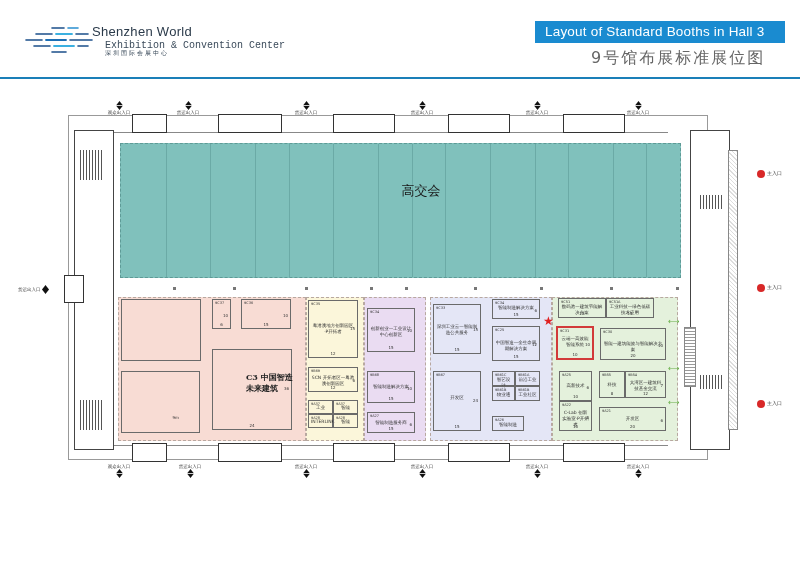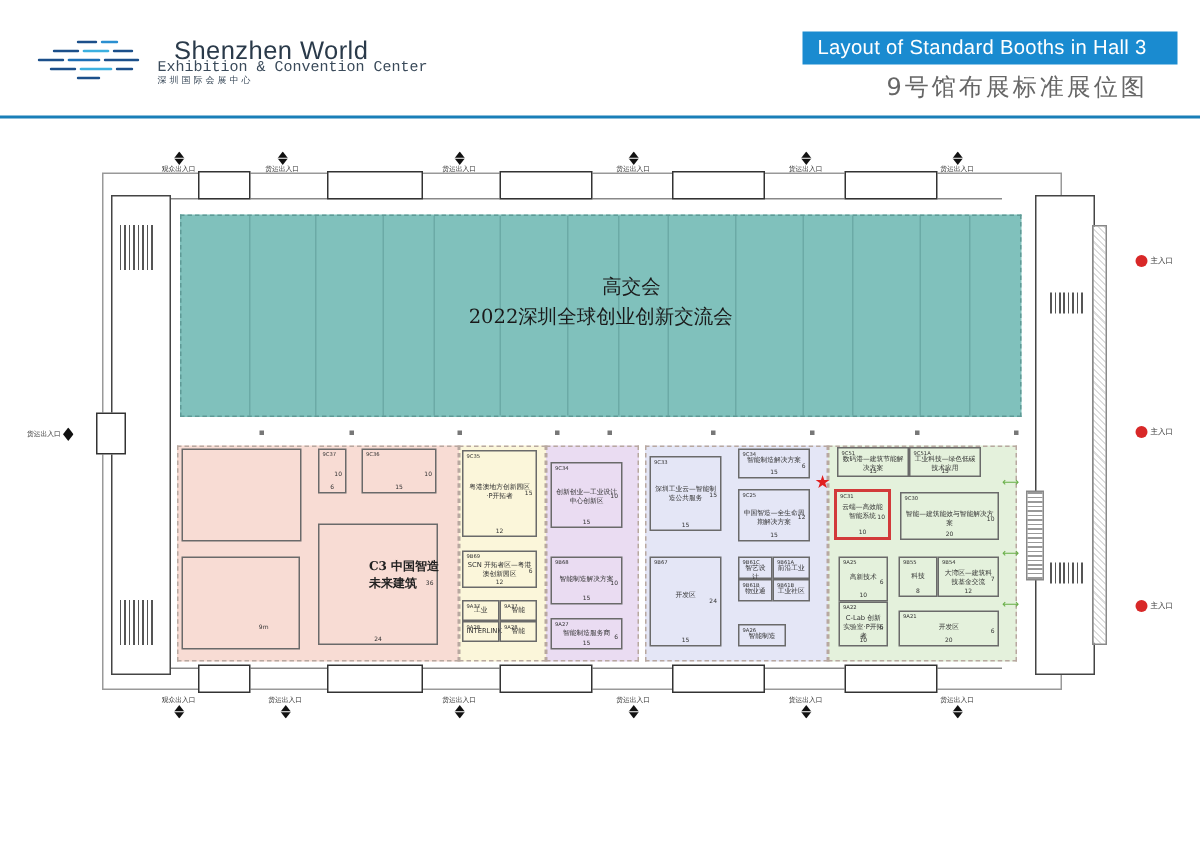--- a/index.html
+++ b/index.html
@@ -3,21 +3,21 @@
 <meta charset="utf-8">
 <style>
   * { box-sizing: border-box; margin: 0; padding: 0; }
   html, body { width: 800px; height: 566px; background: #ffffff; overflow: hidden; }
   body { position: relative; font-family: "DejaVu Sans", sans-serif; color: #333; }
 
   .abs { position: absolute; }
 
   
   .logo-mark { left: 22px; top: 25px; width: 72px; height: 30px; }
-  .logo-title { left: 116px; top: 24px; font-family: "Liberation Sans", sans-serif; font-size: 17px; color: #2a3a4a; letter-spacing: 0.3px; }
+  .logo-title { left: 92px; top: 24px; font-family: "Liberation Sans", sans-serif; font-size: 13px; color: #2a3a4a; letter-spacing: 0.3px; }
   .logo-sub { left: 105px; top: 40px; font-family: Liberation Mono, monospace; font-size: 10px; color: #3a4a5a; }
   .logo-cn { left: 105px; top: 49px; font-size: 6px; color: #3a4a5a; letter-spacing: 2px; }
 
   .title-banner { left: 535px; top: 21px; width: 250px; height: 22px; background: #1a8bd0; color: #fff; font-family: "Liberation Sans", sans-serif; font-size: 13.5px; line-height: 22px; padding-left: 10px; letter-spacing: 0.2px; }
   .title-cn { left: 591px; top: 48px; font-size: 16px; color: #666; letter-spacing: 2px; }
 
   .header-rule { left: 0; top: 77px; width: 800px; height: 2px; background: #1a7fb8; }
   .outer-wall { border: 1px solid #999; background: transparent; }
 
   .zone-teal { left: 120px; top: 143px; width: 561px; height: 135px; background: #80c1bc; border: 1px dashed #5e9a96; }
@@ -116,21 +116,20 @@
   <div class="vline" style="left:38%"></div>
     <div class="vline" style="left:46%"></div>
   <div class="vline" style="left:52%"></div>
     <div class="vline" style="left:58%"></div>
   <div class="vline" style="left:66%"></div>
     <div class="vline" style="left:74%"></div>
   <div class="vline" style="left:80%"></div>
     <div class="vline" style="left:88%"></div>
   <div class="vline" style="left:94%"></div>
   <div class="teal-title">高交会</div>
-  <div class="teal-sub">2022深圳全球创业创新交流会</div>
 </div>
 
 <div class="pillar" style="left:173px; top:287px;"></div>
 <div class="pillar" style="left:233px; top:287px;"></div>
 <div class="pillar" style="left:305px; top:287px;"></div>
 <div class="pillar" style="left:370px; top:287px;"></div>
 <div class="pillar" style="left:405px; top:287px;"></div>
 <div class="pillar" style="left:474px; top:287px;"></div>
 <div class="pillar" style="left:540px; top:287px;"></div>
 <div class="pillar" style="left:610px; top:287px;"></div>

